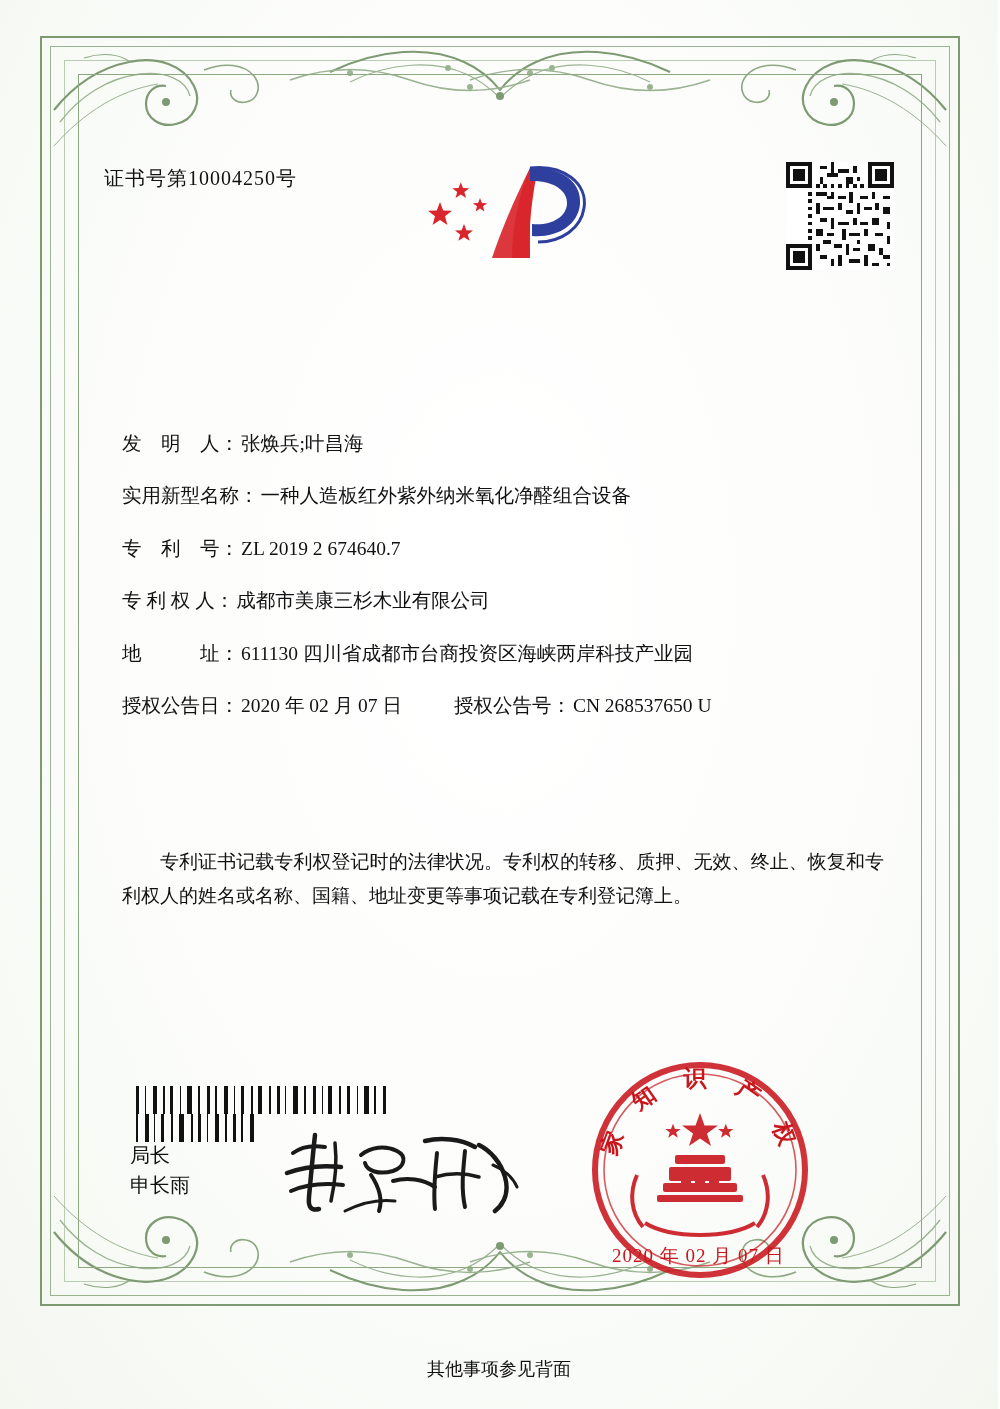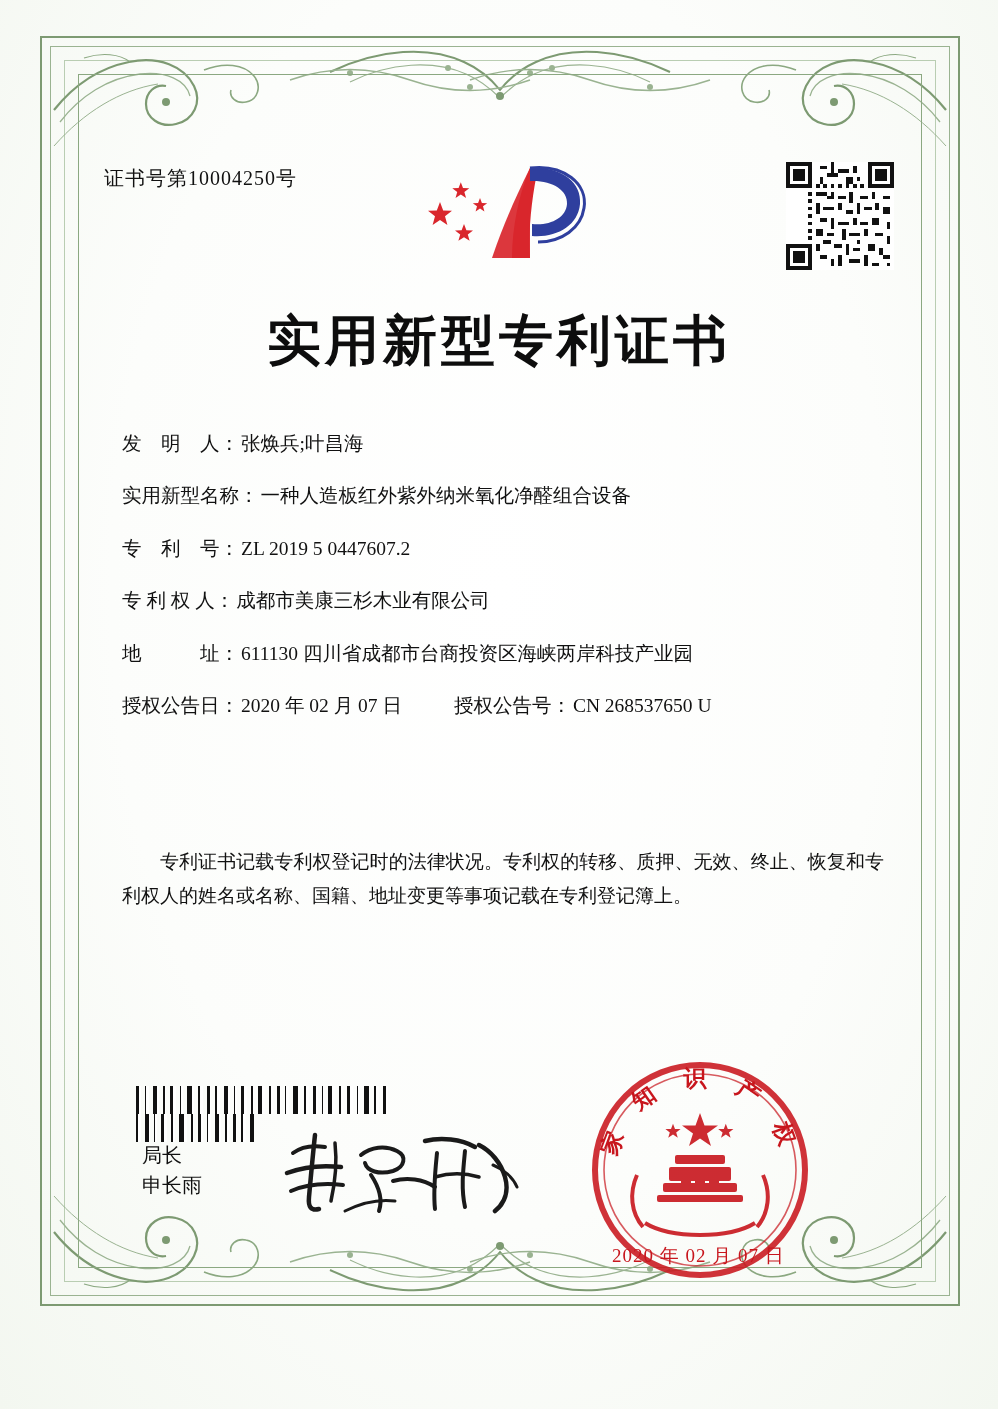--- a/index.html
+++ b/index.html
@@ -146,21 +146,21 @@
   .barcode span {
     display: inline-block;
     height: 28px;
     background: #111;
     vertical-align: top;
   }
 
   
   .sig-label {
     position: absolute;
-    left: 142px; top: 1140px;
+    left: 130px; top: 1140px;
     font-size: 20px;
     line-height: 30px;
     color: #111;
   }
   .signature {
     position: absolute;
     left: 275px; top: 1125px;
     width: 260px; height: 100px;
   }
 
@@ -352,34 +352,33 @@
         <rect x="17" y="26" width="3" height="1"></rect>
       <rect x="21" y="25" width="1" height="3"></rect>
         <rect x="23" y="27" width="2" height="1"></rect>
       <rect x="26" y="25" width="2" height="1"></rect>
         <rect x="27" y="27" width="1" height="1"></rect>
       <rect x="19" y="21" width="1" height="1"></rect>
         <rect x="11" y="9" width="1" height="1"></rect>
     </g>
   </svg>
 
-  <div class="title">实用新型专利证书</div>
 
   <div class="fields">
     <div class="field-row">
       <span class="f-label">发　明　人：</span>
       <span class="f-value">张焕兵;叶昌海</span>
     </div>
     <div class="field-row">
       <span class="f-label">实用新型名称：</span>
       <span class="f-value">一种人造板红外紫外纳米氧化净醛组合设备</span>
     </div>
     <div class="field-row">
       <span class="f-label">专　利　号：</span>
-      <span class="f-value">ZL 2019 5 0447607.2</span>
+      <span class="f-value">ZL 2019 2 674640.7</span>
     </div>
     <div class="field-row">
       <span class="f-label">专 利 权 人：</span>
       <span class="f-value">成都市美康三杉木业有限公司</span>
     </div>
     <div class="field-row">
       <span class="f-label">地　　　址：</span>
       <span class="f-value">611130 四川省成都市台商投资区海峡两岸科技产业园</span>
     </div>
     <div class="field-row dual">
@@ -493,14 +492,15 @@
 
     <text font-family="'DejaVu Sans','Liberation Sans',sans-serif" font-size="23" font-weight="bold" fill="#c8161d" letter-spacing="10">
       <textPath href="#sealArc" startOffset="50%" text-anchor="middle">国 家 知 识 产 权 局</textPath>
     </text>
 
     <text x="-9999" y="-9999">国家知识产权局</text>
   </svg>
 
   <div class="seal-date">2020 年 02 月 07 日</div>
 
+  <div class="back-note">其他事项参见背面</div>
 
 </div>
 
 </body></html>

